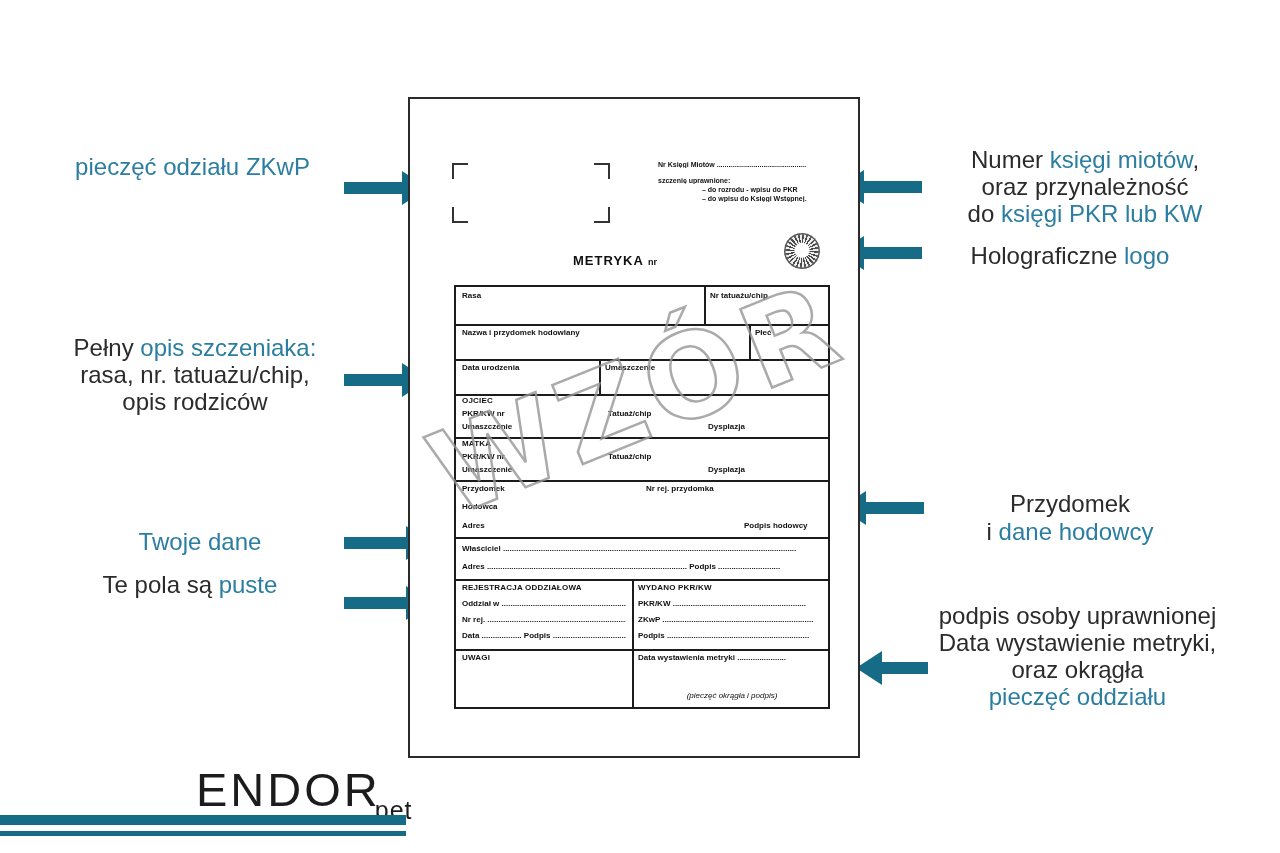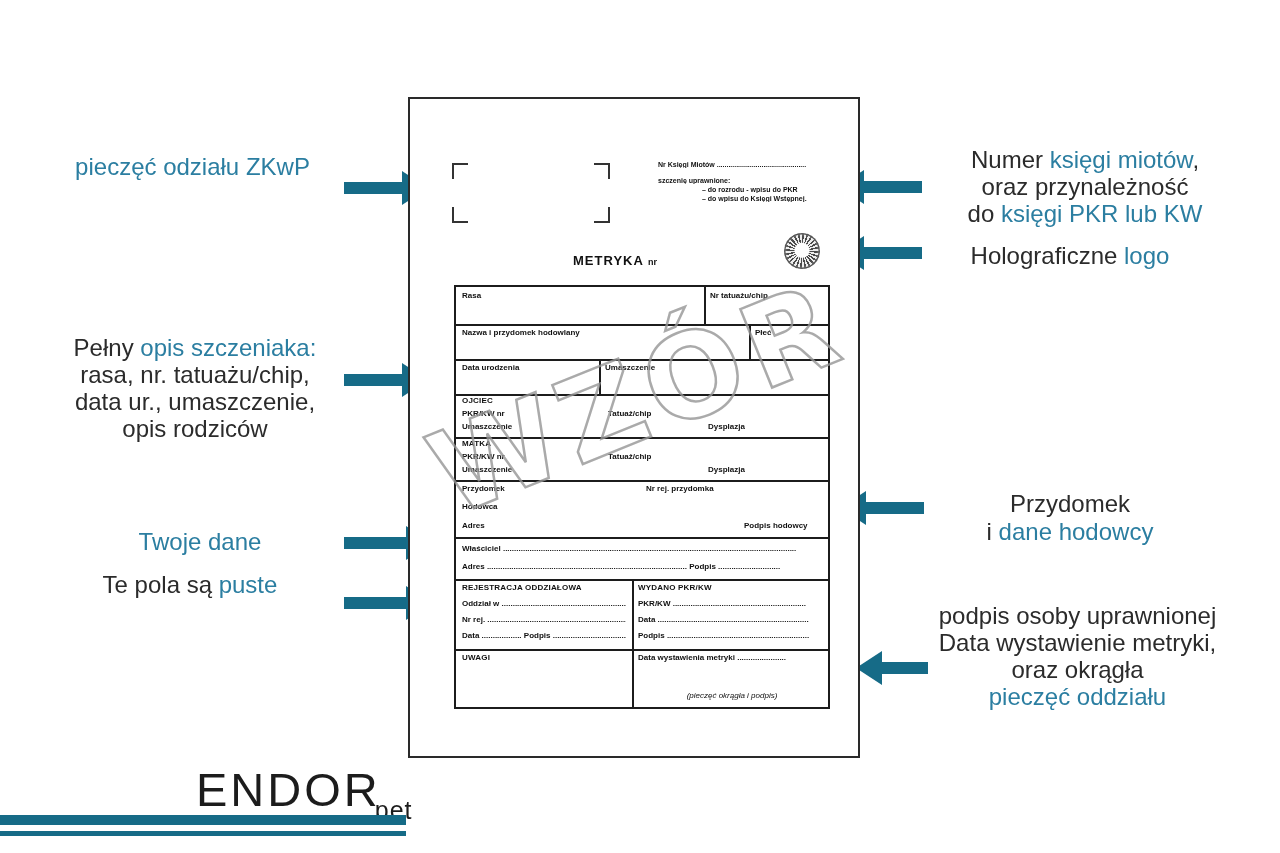--- a/index.html
+++ b/index.html
@@ -79,21 +79,20 @@
 <body>
 
 <div class="canvas">
 
   <div class="ann" style="left:45px; top:152px; width:295px; line-height:30px;">
       <div class="ln"><span class="seg-t">pieczęć odziału ZKwP</span></div>
     </div>
   <div class="ann" style="left:35px; top:334px; width:320px; line-height:27px;">
       <div class="ln"><span class="seg-k">Pełny </span><span class="seg-t">opis szczeniaka:</span></div>
       <div class="ln"><span class="seg-k">rasa, nr. tatuażu/chip,</span></div>
-      <div class="ln"><span class="seg-k">data ur., umaszczenie,</span></div>
       <div class="ln"><span class="seg-k">opis rodziców</span></div>
     </div>
   <div class="ann" style="left:45px; top:528px; width:310px;">
       <div class="ln"><span class="seg-t">Twoje dane</span></div>
     </div>
   <div class="ann" style="left:35px; top:571px; width:310px;">
       <div class="ln"><span class="seg-k">Te pola są </span><span class="seg-t">puste</span></div>
     </div>
 
   <div class="ann" style="left:925px; top:146px; width:320px; line-height:27px;">
@@ -225,21 +224,21 @@
 
       <span class="f clip" style="left:6px; top:257px; width:362px;">Właściciel ....................................................................................................................................</span>
       <span class="f clip" style="left:6px; top:275px; width:362px;">Adres ..........................................................................................  Podpis ............................</span>
 
       <span class="f hdr" style="left:6px; top:296px;">REJESTRACJA ODDZIAŁOWA</span>
       <span class="f clip" style="left:6px; top:312px; width:164px;">Oddział w ...........................................................</span>
       <span class="f clip" style="left:6px; top:328px; width:164px;">Nr rej. .................................................................</span>
       <span class="f clip" style="left:6px; top:344px; width:164px;">Data ..................  Podpis ..................................</span>
       <span class="f hdr" style="left:182px; top:296px;">WYDANO PKR/KW</span>
       <span class="f clip" style="left:182px; top:312px; width:188px;">PKR/KW  ............................................................</span>
-      <span class="f clip" style="left:182px; top:328px; width:188px;">Data ....................................................................</span>
+      <span class="f clip" style="left:182px; top:328px; width:188px;">ZKwP ....................................................................</span>
       <span class="f clip" style="left:182px; top:344px; width:188px;">Podpis ................................................................</span>
 
       <span class="f hdr" style="left:6px; top:366px;">UWAGI</span>
       <span class="f clip" style="left:182px; top:366px; width:188px;">Data wystawienia metryki ......................</span>
       <span class="f it" style="left:182px; top:404px; width:188px; text-align:center;">(pieczęć okrągła i podpis)</span>
     </div>
   </div>
 
   <div class="logo">
     <span class="main">ENDOR</span><span class="sub">pet</span>

